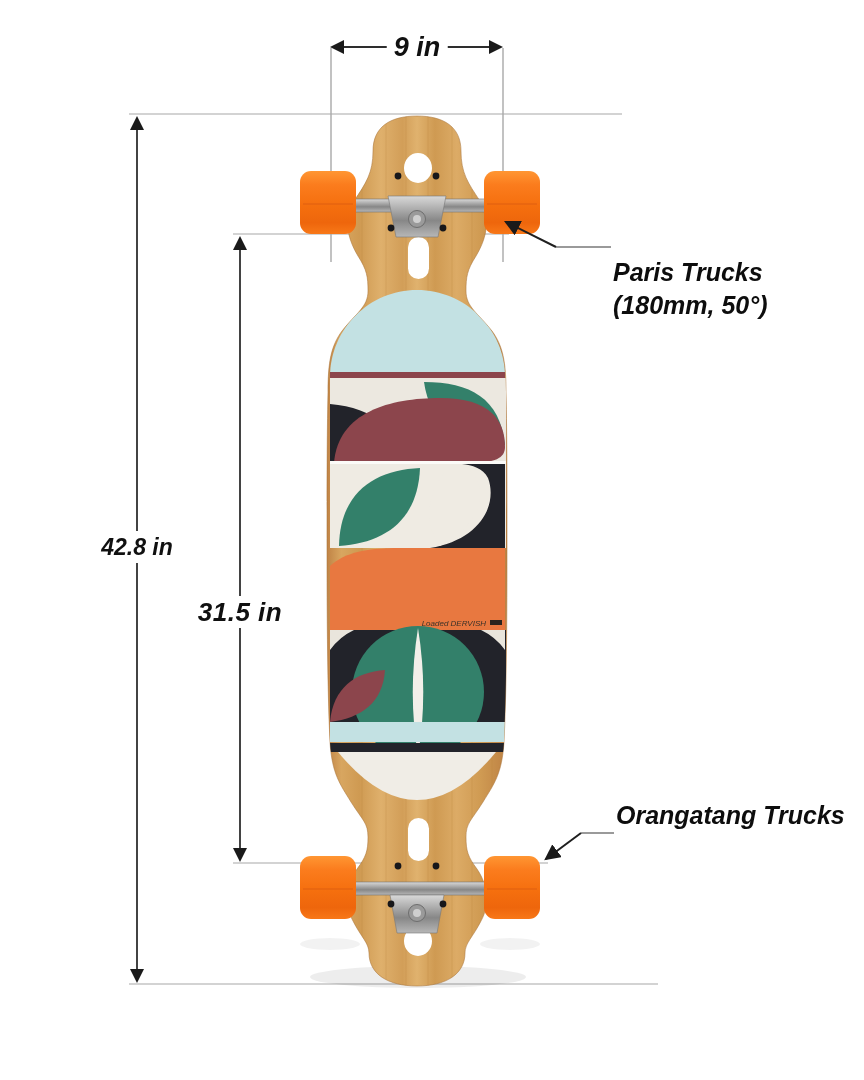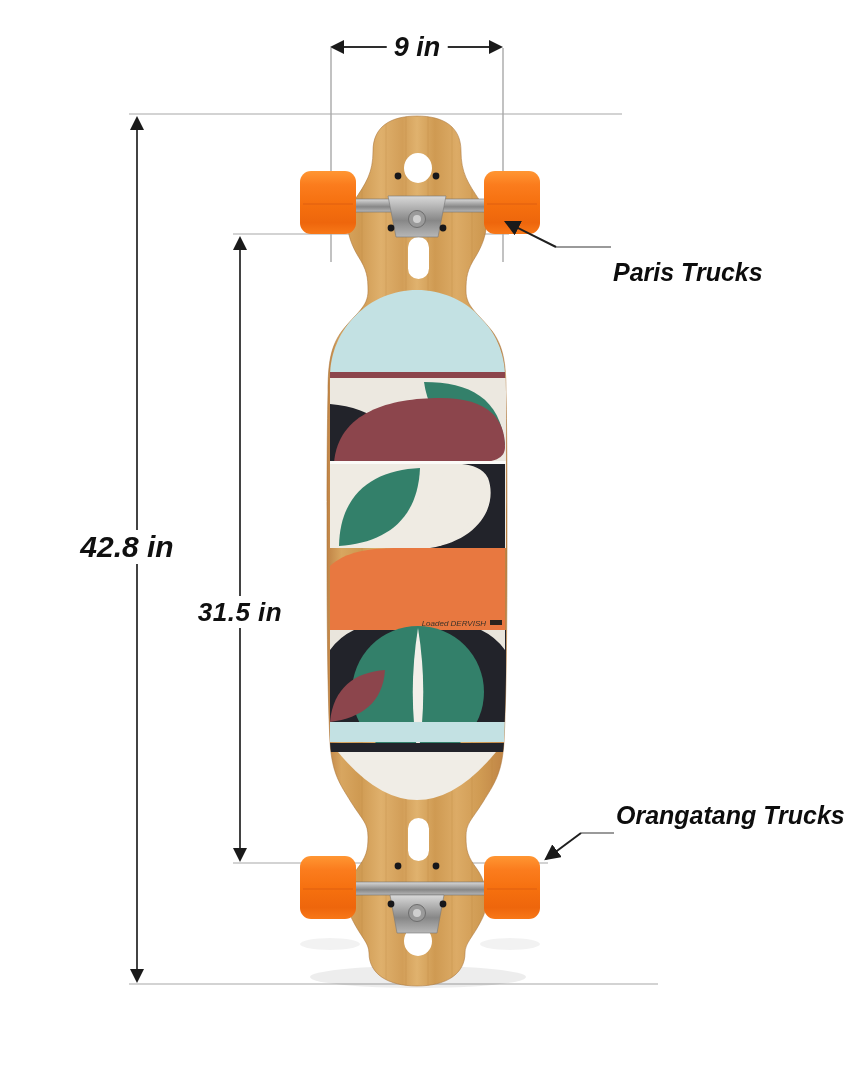--- a/index.html
+++ b/index.html
@@ -7,21 +7,21 @@
     position:relative;width:864px;height:1080px;background:#ffffff;
     font-family:"Liberation Sans", sans-serif;overflow:hidden;
   }
   .stage svg{position:absolute;left:0;top:0;}
   .dim-label{
     position:absolute;transform:translate(-50%,-50%);
     font-weight:bold;font-style:italic;color:#101010;
     background:#ffffff;padding:0 7px;white-space:nowrap;
   }
   #label-width{left:417px;top:47px;font-size:27px;text-align:center;}
-  #label-length{left:127px;top:547px;font-size:30px;}
+  #label-length{left:137px;top:547px;font-size:23px;}
   #label-wheelbase{left:240px;top:612px;font-size:26px;letter-spacing:.5px;}
   .callout{
     position:absolute;font-weight:bold;font-style:italic;
     font-size:25px;line-height:33px;color:#0d0d0d;white-space:nowrap;
   }
   #callout-trucks{left:613px;top:212px;margin-top:44px;}
   #callout-wheels{left:616px;top:799px;}
 </style>
 </head>
 <body>
@@ -182,18 +182,19 @@
     <line x1="581" y1="833" x2="546" y2="859" stroke="#1f1f1f" stroke-width="2" marker-end="url(#arr)"></line>
   </g>
 </svg>
 
 <div class="dim-label" id="label-width">9 in</div>
 <div class="dim-label" id="label-length">42.8 in</div>
 <div class="dim-label" id="label-wheelbase">31.5 in</div>
 
 <div class="callout" id="callout-trucks">
   <div>Paris Trucks</div>
+  <div>(180mm, 50°)</div>
 </div>
 <div class="callout" id="callout-wheels">
   <div>Orangatang Trucks</div>
 </div>
 
 </div>
 
 </body></html>

